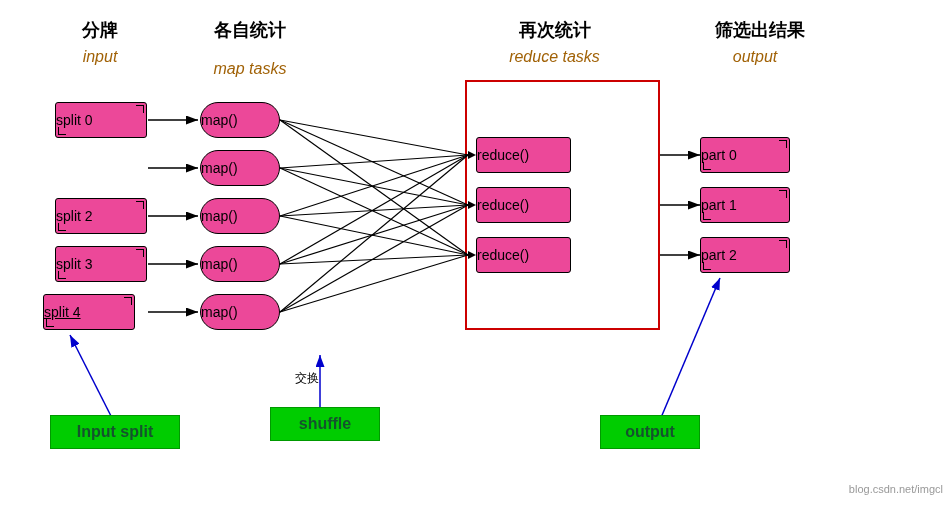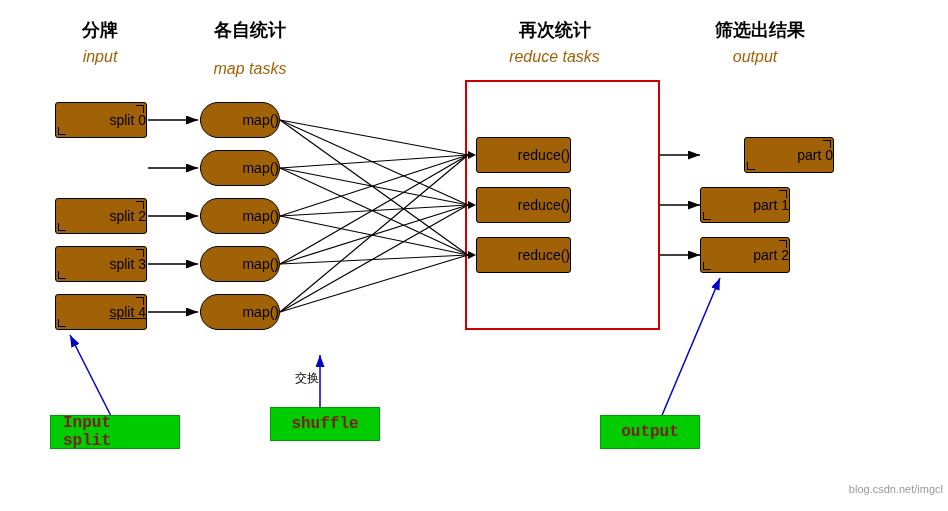--- a/index.html
+++ b/index.html
@@ -26,25 +26,25 @@
     }
     .section-sublabel {
       position: absolute;
       text-align: center;
       font-size: 16px;
       font-style: italic;
       color: #a16207;
     }
     .box {
       position: absolute;
-      background: #a16207;
+      background: #ec4899;
       border: 1.5px solid #000;
       display: flex;
       align-items: center;
-      justify-content: flex-end;
+      justify-content: flex-start;
       font-size: 14px;
       color: #000;
     }
     .box-rect {
       border-radius: 3px;
     }
     .box-pill {
       border-radius: 20px;
     }
     .box-corner {
@@ -60,28 +60,27 @@
     .reduce-section {
       position: absolute;
       border: 2.5px solid #cc0000;
       background: transparent;
     }
 
     .label-green {
       position: absolute;
       background: #00cc00;
       border: 1px solid #009900;
-      color: #7f1d1d;
+      color: #14532d;
       font-size: 16px;
       font-weight: bold;
       padding: 9px 12px;
       display: flex;
       align-items: center;
       justify-content: center;
-      font-family: Liberation Mono, monospace;
     }
 
     .chinese-label {
       position: absolute;
       font-size: 12px;
       color: #000;
     }
 
     svg.arrows {
       position: absolute;
@@ -190,21 +189,21 @@
   <div class="box box-rect" style="left:55px; top:198px; width:92px; height:36px;">
     <span>split 2</span>
     <div class="box-corner corner-tr"></div>
     <div class="box-corner corner-bl"></div>
   </div>
   <div class="box box-rect" style="left:55px; top:246px; width:92px; height:36px;">
     <span>split 3</span>
     <div class="box-corner corner-tr"></div>
     <div class="box-corner corner-bl"></div>
   </div>
-  <div class="box box-rect" style="left:55px; top:294px; width:92px; height:36px;text-decoration:underline;">
+  <div class="box box-rect" style="left:43px; top:294px; width:92px; height:36px;text-decoration:underline;">
     <span>split 4</span>
     <div class="box-corner corner-tr"></div>
     <div class="box-corner corner-bl"></div>
   </div>
 
   <div class="box box-pill" style="left:200px; top:102px; width:80px; height:36px;">
     <span>map()</span>
   </div>
   <div class="box box-pill" style="left:200px; top:150px; width:80px; height:36px;">
     <span>map()</span>
@@ -222,21 +221,21 @@
   <div class="box box-rect" style="left:476px; top:137px; width:95px; height:36px;">
     <span>reduce()</span>
   </div>
   <div class="box box-rect" style="left:476px; top:187px; width:95px; height:36px;">
     <span>reduce()</span>
   </div>
   <div class="box box-rect" style="left:476px; top:237px; width:95px; height:36px;">
     <span>reduce()</span>
   </div>
 
-  <div class="box box-rect" style="left:700px; top:137px; width:90px; height:36px;margin-left:44px;">
+  <div class="box box-rect" style="left:700px; top:137px; width:90px; height:36px;">
     <span>part 0</span>
     <div class="box-corner corner-tr"></div>
     <div class="box-corner corner-bl"></div>
   </div>
   <div class="box box-rect" style="left:700px; top:187px; width:90px; height:36px;">
     <span>part 1</span>
     <div class="box-corner corner-tr"></div>
     <div class="box-corner corner-bl"></div>
   </div>
   <div class="box box-rect" style="left:700px; top:237px; width:90px; height:36px;">

